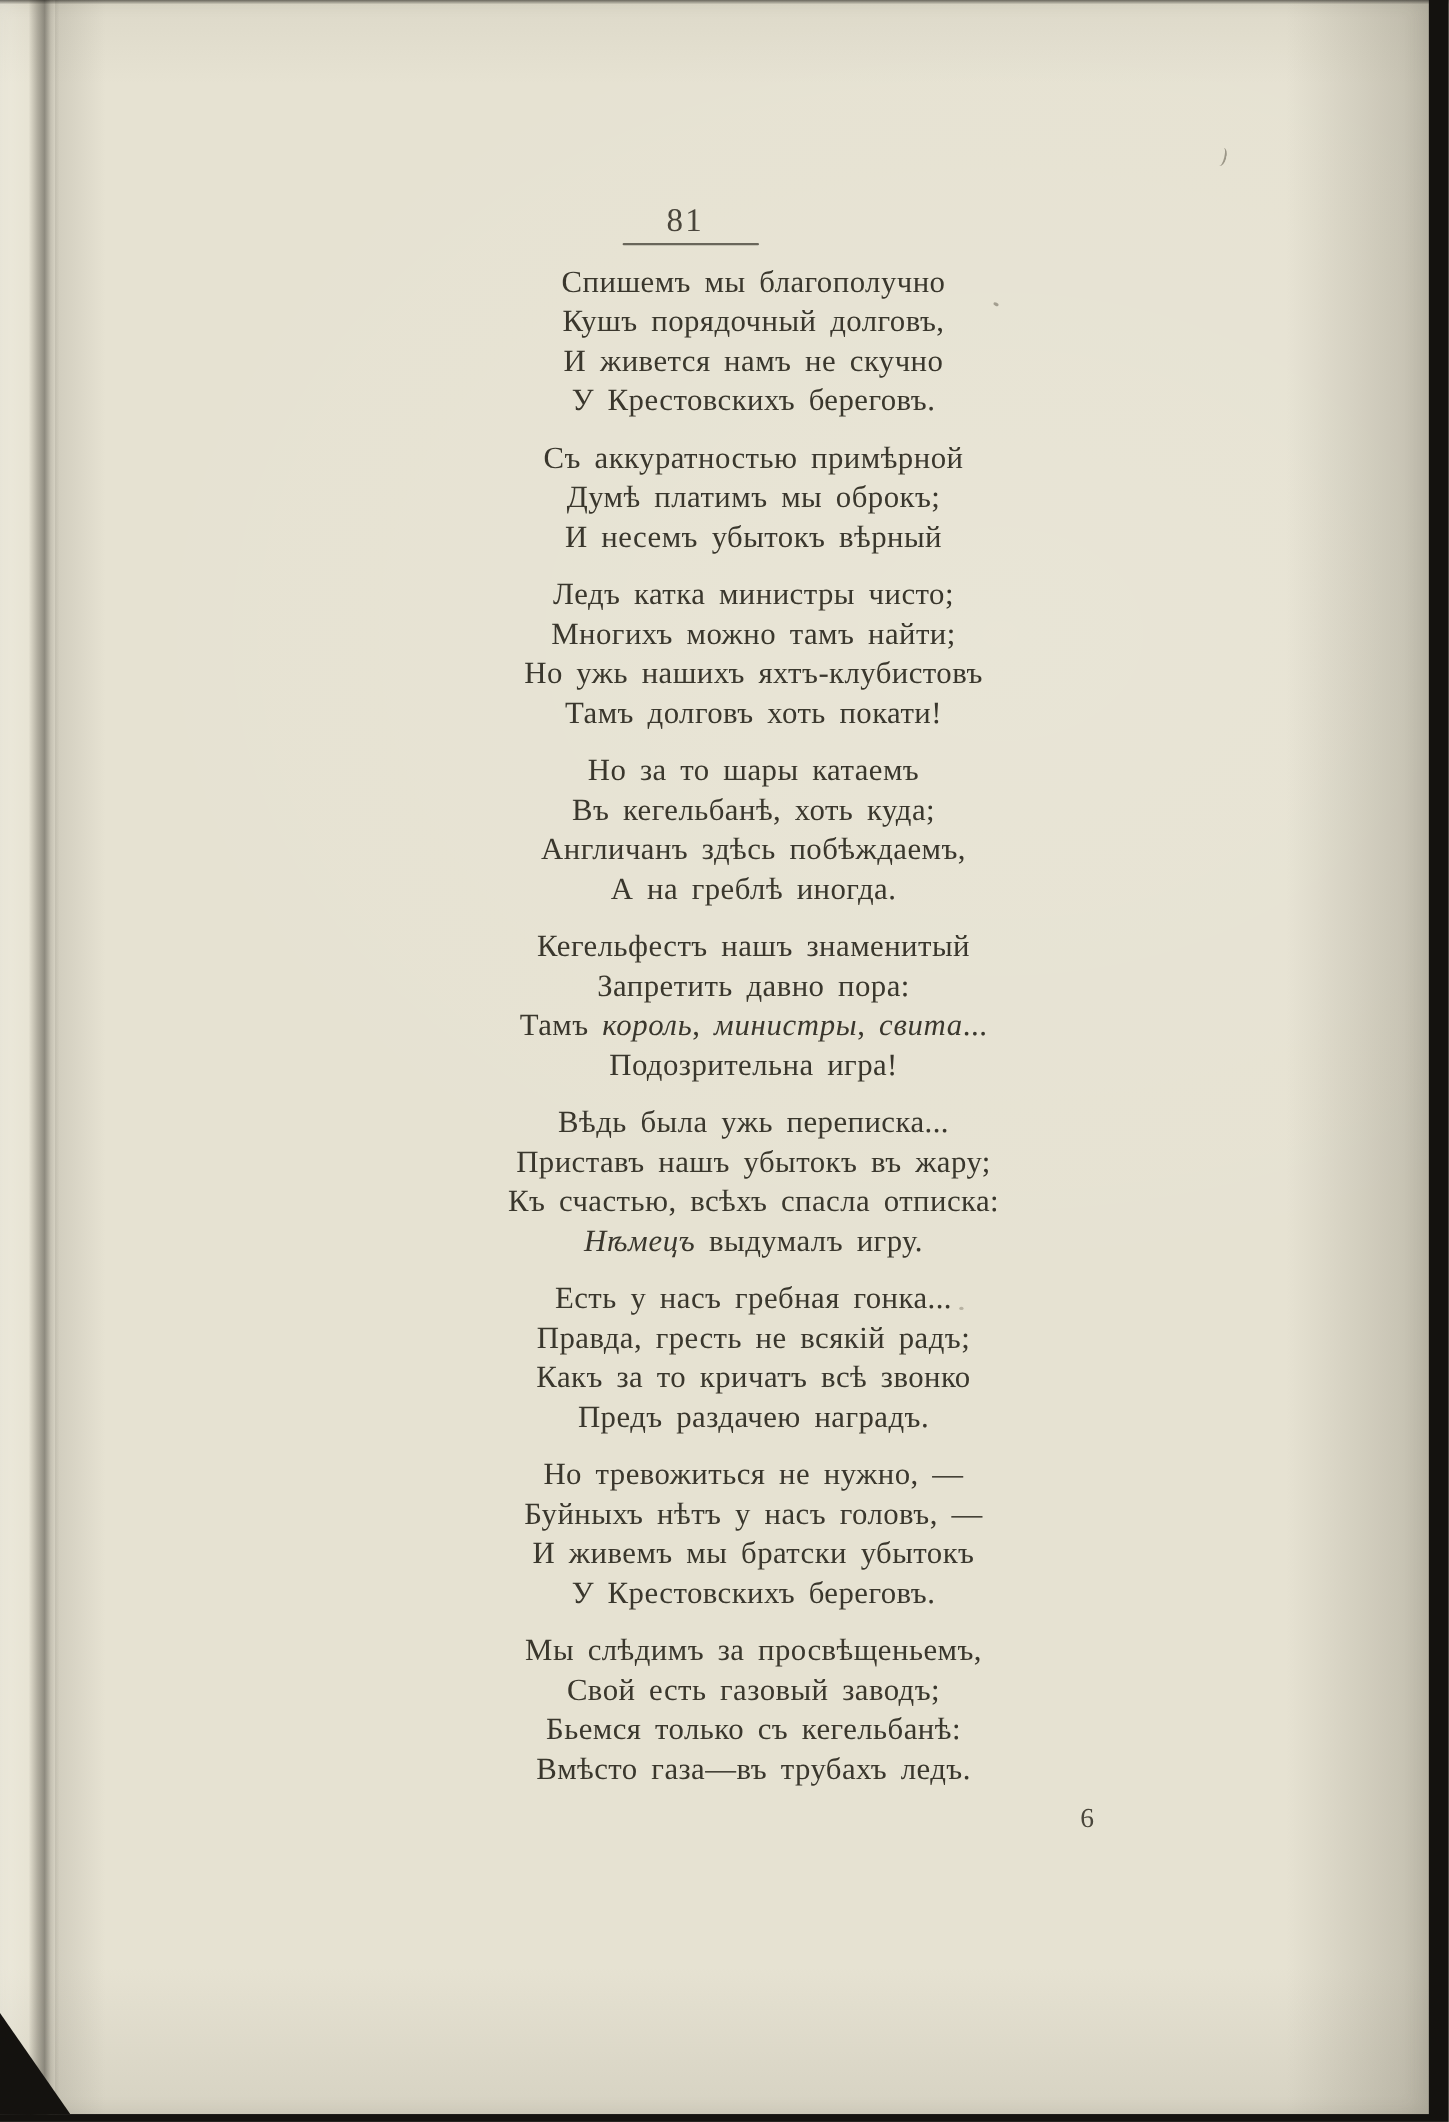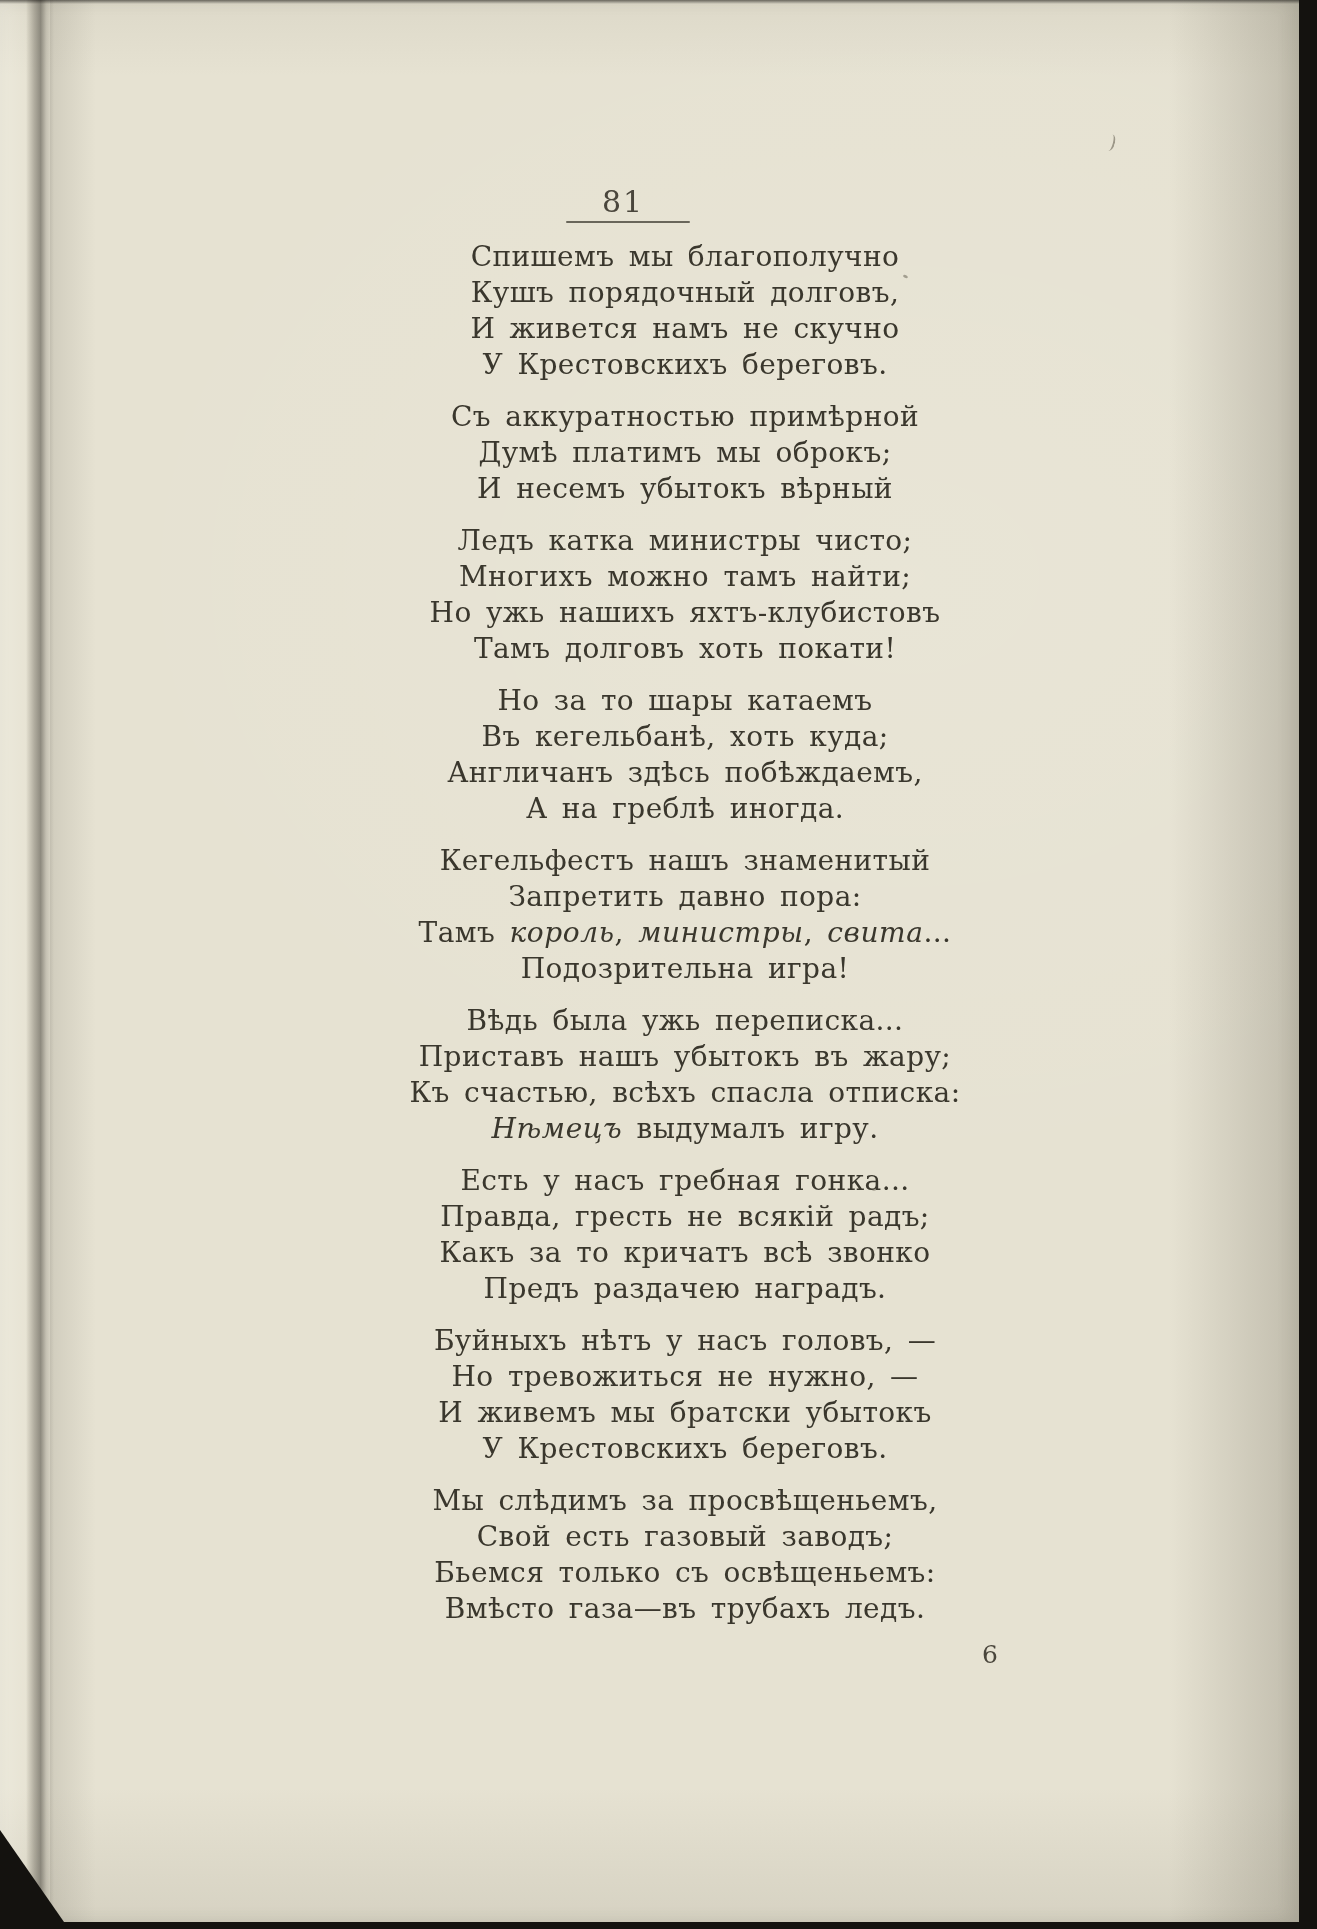--- a/index.html
+++ b/index.html
@@ -22,20 +22,21 @@
   .page{
     position:absolute;
     left:0;top:0;right:18px;bottom:7px;
     background:
       linear-gradient(90deg, rgba(120,115,100,0) 90%, rgba(110,105,90,.28) 99%),
       linear-gradient(180deg, rgba(100,95,80,.07) 0%, rgba(100,95,80,0) 4%, rgba(100,95,80,0) 93%, rgba(100,95,80,.12) 100%),
       radial-gradient(1200px 900px at 70% 30%, rgba(255,255,250,.10), rgba(0,0,0,0) 70%),
       var(--paper);
     border-bottom-left-radius:46px 60px;
     box-shadow:inset -6px 0 16px rgba(70,64,52,.15);
+    font-family:Liberation Serif, serif;
   }
   
   .page-edge-strip{
     position:absolute;left:0;top:0;bottom:0;width:27px;
     background:linear-gradient(90deg, rgba(255,255,248,.25), rgba(255,255,248,.05));
   }
   
   .gutter{
     position:absolute;left:26px;top:0;bottom:0;width:28px;
     background:linear-gradient(90deg,
@@ -151,29 +152,29 @@
           <div class="line"><span>Къ счастью, всѣхъ спасла отписка:</span></div>
           <div class="line"><span class="it">Нѣмецъ</span><span> выдумалъ игру.</span></div>
         </div>
         <div class="stanza">
           <div class="line"><span>Есть у насъ гребная гонка...</span></div>
           <div class="line"><span>Правда, гресть не всякій радъ;</span></div>
           <div class="line"><span>Какъ за то кричатъ всѣ звонко</span></div>
           <div class="line"><span>Предъ раздачею наградъ.</span></div>
         </div>
         <div class="stanza">
+          <div class="line"><span>Но тревожиться не нужно, —</span></div>
           <div class="line"><span>Буйныхъ нѣтъ у насъ головъ, —</span></div>
-          <div class="line"><span>Но тревожиться не нужно, —</span></div>
           <div class="line"><span>И живемъ мы братски убытокъ</span></div>
           <div class="line"><span>У Крестовскихъ береговъ.</span></div>
         </div>
         <div class="stanza">
           <div class="line"><span>Мы слѣдимъ за просвѣщеньемъ,</span></div>
           <div class="line"><span>Свой есть газовый заводъ;</span></div>
-          <div class="line"><span>Бьемся только съ освѣщеньемъ:</span></div>
+          <div class="line"><span>Бьемся только съ кегельбанѣ:</span></div>
           <div class="line"><span>Вмѣсто газа—въ трубахъ ледъ.</span></div>
         </div>
       </div>
 
     <div class="signature-mark">6</div>
 
     <span class="ink-smudge"></span>
     <span class="speck-1"></span>
     <span class="speck-2"></span>
 

